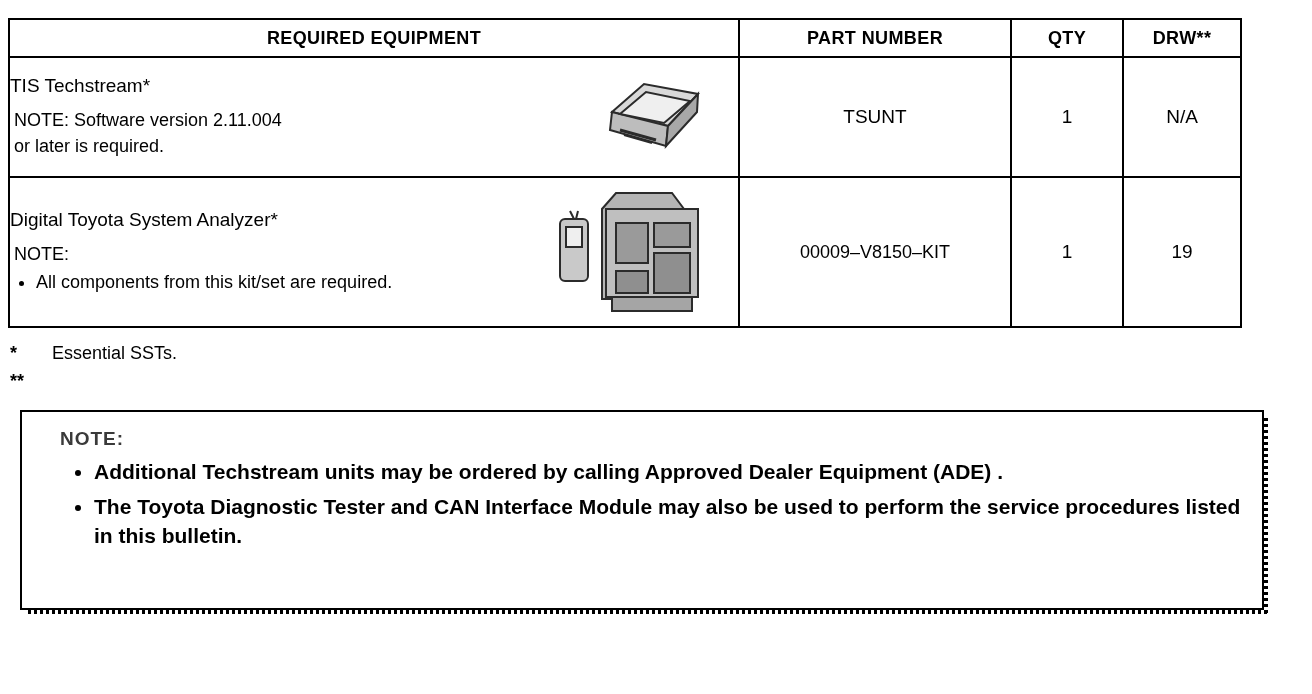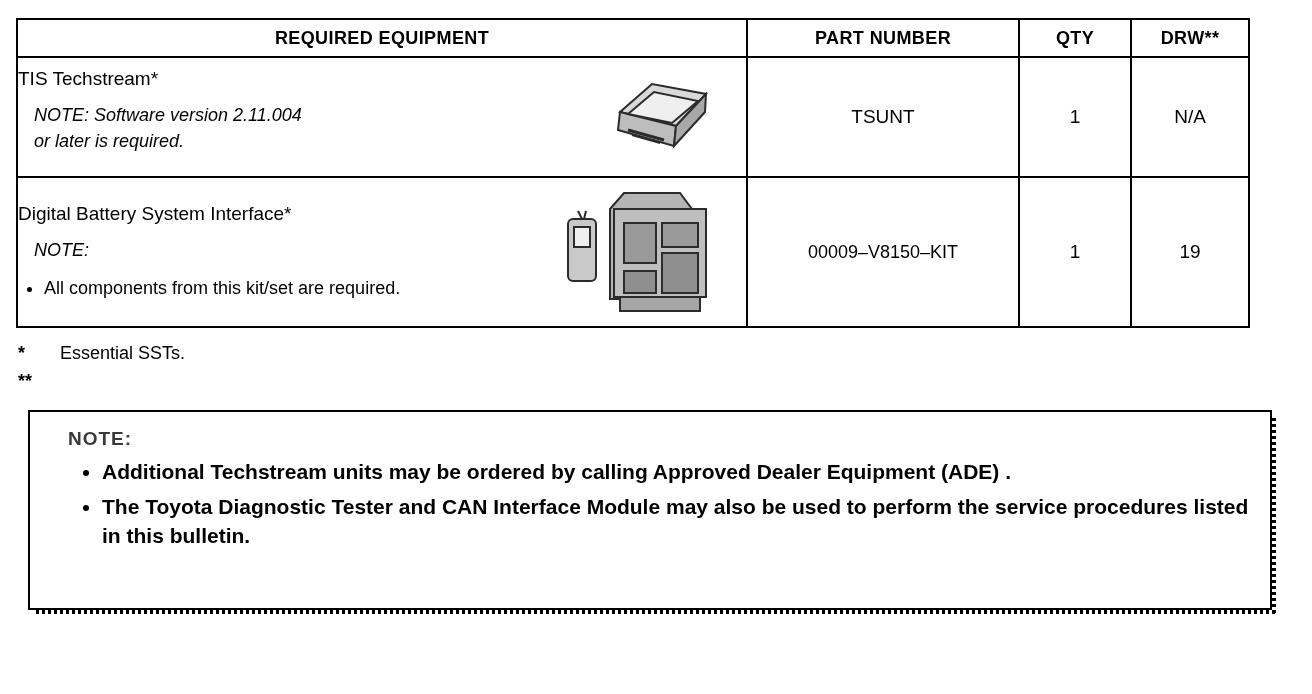--- a/index.html
+++ b/index.html
@@ -12,21 +12,21 @@
     height: 694px;
     font-family: "Liberation Sans", sans-serif;
     color: #000000;
     overflow: hidden;
   }
   .page {
     position: relative;
     width: 1243px;
     height: 694px;
     box-sizing: border-box;
-    padding: 18px 30px 0 14px;
+    padding: 18px 30px 0 6px;
   }
 
   
   table.equip {
     border-collapse: collapse;
     width: 1232px;
     margin-left: 2px;
     table-layout: fixed;
   }
   table.equip th,
@@ -56,23 +56,22 @@
 
   .equip-title {
     font-size: 19px;
     font-weight: normal;
     margin: 0 0 10px 0;
     line-height: 1.15;
   }
   .equip-note {
     font-size: 18px;
     line-height: 1.45;
-    margin: 12px;
+    margin: 0;
     padding-left: 4px;
-    font-style: italic;
   }
   .equip-note .ind { display: block; }
   ul.bullets {
     margin: 2px 0 0 0;
     padding-left: 26px;
     font-size: 18px;
     line-height: 1.45;
   }
   ul.bullets li { margin: 0; }
 
@@ -193,21 +192,21 @@
             </svg>
           </span>
         </td>
         <td class="center-text">TSUNT</td>
         <td class="center-text">1</td>
         <td class="center-text">N/A</td>
       </tr>
 
       <tr>
         <td class="equip-cell tall">
-          <p class="equip-title">Digital Battery System Interface*</p>
+          <p class="equip-title">Digital Toyota System Analyzer*</p>
           <p class="equip-note">NOTE:</p>
           <ul class="bullets">
             <li>All components from this kit/set are required.</li>
           </ul>
           <span class="pic">
             <svg width="160" height="150" viewBox="0 0 160 150">
               <g stroke="#2b2b2b" stroke-width="2" fill="#c9c9c9">
                 <rect x="6" y="42" width="28" height="62" rx="5"></rect>
                 <rect x="12" y="50" width="16" height="20" fill="#efefef"></rect>
                 <path d="M16 34 l4 8 M24 34 l-2 8" fill="none"></path>

